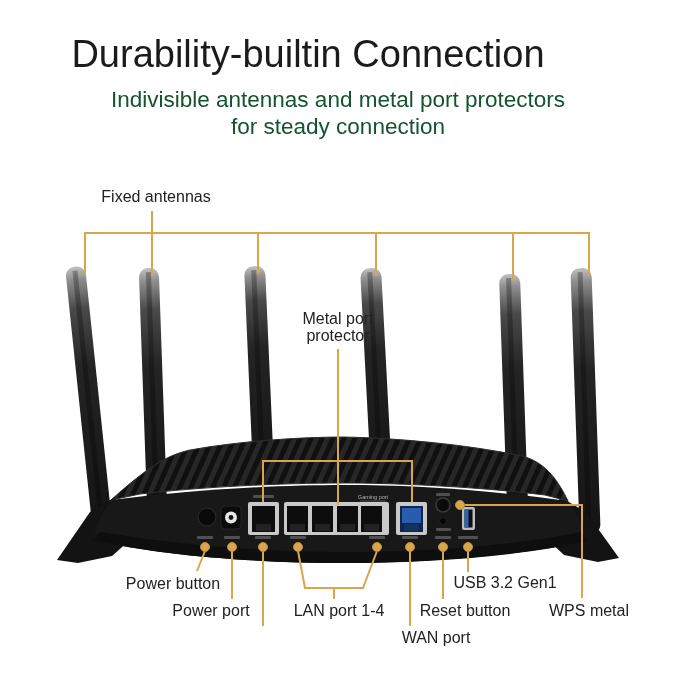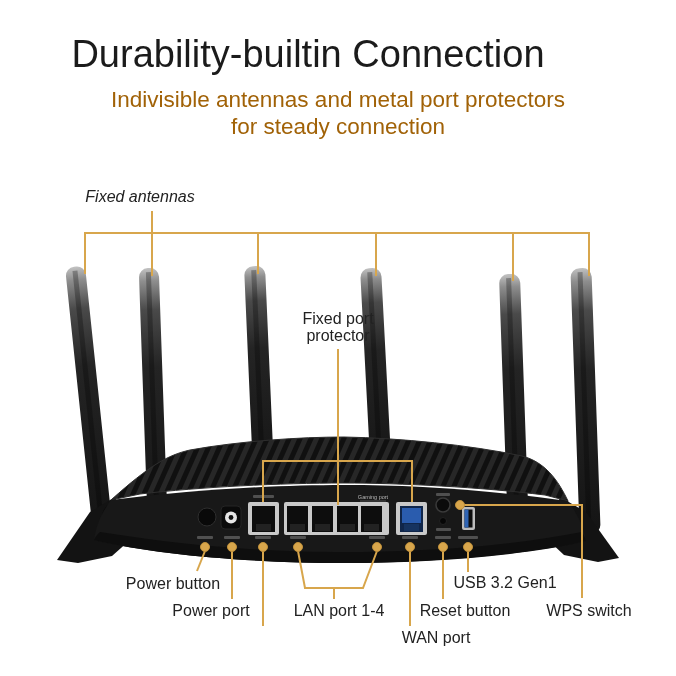--- a/index.html
+++ b/index.html
@@ -7,21 +7,21 @@
     position:relative;width:676px;height:676px;background:#ffffff;overflow:hidden;
     font-family:"Liberation Sans", sans-serif;color:#1c1c1c;
   }
   .abs{position:absolute;}
   .page-title{
     top:33px;left:0;width:616px;text-align:center;
     font-size:38px;letter-spacing:0px;color:#1b1b1b;
   }
   .page-subtitle{
     top:86px;left:0;width:676px;text-align:center;
-    font-size:22.5px;line-height:27px;color:#a16207;
+    font-size:22.5px;line-height:27px;color:#14532d;
   }
   .callout-label{
     font-size:16px;color:#222;white-space:nowrap;
     transform:translateX(-50%);
   }
   .callout-label.two-line{text-align:center;line-height:17px;}
   svg{display:block;}
 </style>
 </head>
 <body>
@@ -169,28 +169,28 @@
       <circle cx="263" cy="547" r="4.5"></circle>
       <circle cx="298" cy="547" r="4.5"></circle>
       <circle cx="377" cy="547" r="4.5"></circle>
       <circle cx="410" cy="547" r="4.5"></circle>
       <circle cx="443" cy="547" r="4.5"></circle>
       <circle cx="468" cy="547" r="4.5"></circle>
       <circle cx="460" cy="505" r="4.5"></circle>
     </g>
   </svg>
 
-  <div class="abs callout-label" style="left:140px;top:188px;font-style:italic;">Fixed antennas</div>
+  <div class="abs callout-label" style="left:156px;top:188px;">Fixed antennas</div>
 
   <div class="abs callout-label two-line" style="left:338px;top:310px;">
-    <div>Fixed port</div>
+    <div>Metal port</div>
     <div>protector</div>
   </div>
 
   <div class="abs callout-label" style="left:173px;top:575px;">Power button</div>
   <div class="abs callout-label" style="left:211px;top:602px;">Power port</div>
   <div class="abs callout-label" style="left:339px;top:602px;">LAN port 1-4</div>
   <div class="abs callout-label" style="left:412px;top:629px;margin-left:24px;">WAN port</div>
   <div class="abs callout-label" style="left:465px;top:602px;">Reset button</div>
   <div class="abs callout-label" style="left:505px;top:574px;">USB 3.2 Gen1</div>
-  <div class="abs callout-label" style="left:589px;top:602px;">WPS switch</div>
+  <div class="abs callout-label" style="left:589px;top:602px;">WPS metal</div>
 
 </div>
 
 </body></html>

